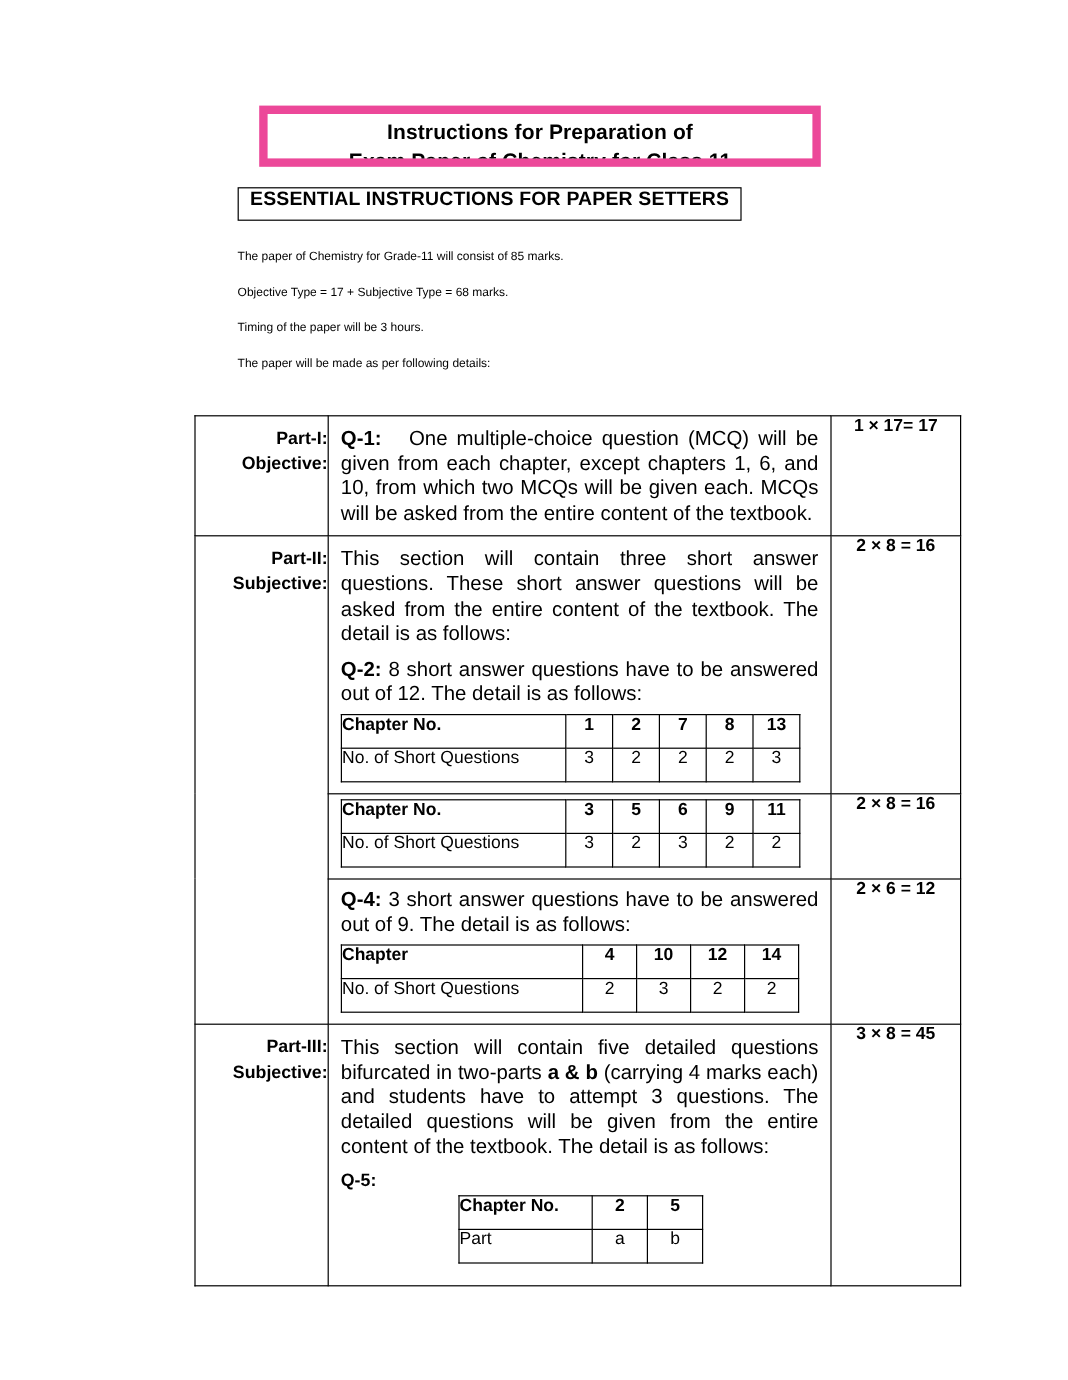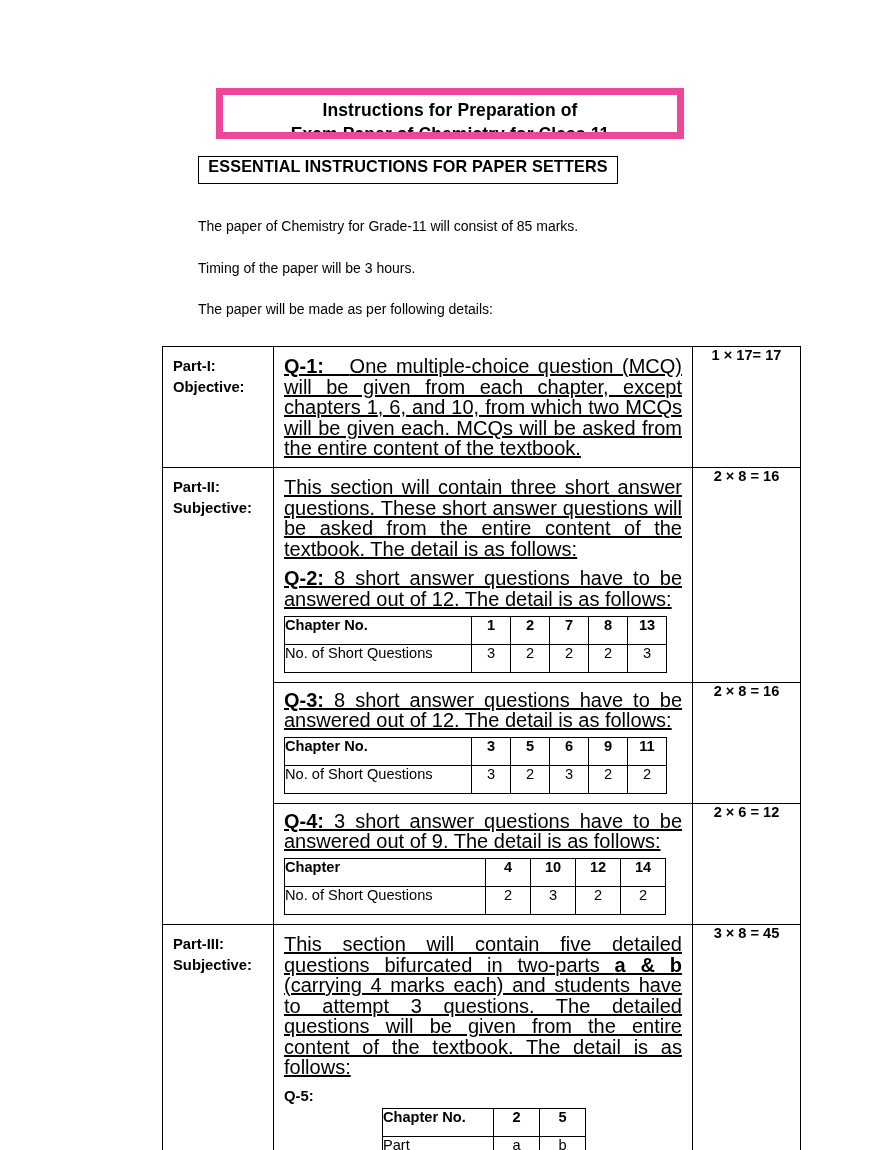--- a/index.html
+++ b/index.html
@@ -54,24 +54,23 @@
   }
 
   
   #intro {
     position: absolute;
     left: 198px;
     top: 200px;
     width: 600px;
   }
   #intro .iline {
-    font-size: 14px;
+    font-size: 10px;
     line-height: 29.5px;
     white-space: nowrap;
-    margin-top: 12px;
   }
 
   
   #main-table {
     position: absolute;
     left: 162px;
     top: 346px;
     width: 638px;
     border-collapse: collapse;
     table-layout: fixed;
@@ -83,41 +82,41 @@
   }
   .col-part  { width: 111px; }
   .col-body  { width: 419px; }
   .col-marks { width: 108px; }
 
   .part-cell {
     padding: 9px 0 6px 10px;
     font-size: 14.8px;
     font-weight: bold;
     line-height: 21px;
+    text-align: right;
   }
   .marks-cell {
     font-size: 14.6px;
     font-weight: bold;
     text-align: center;
     padding: 10px 4px 6px 4px;
   }
   .marks-cell.mid {
     vertical-align: middle;
     padding-top: 4px;
   }
 
   .body-cell { padding: 0; }
 
   .para {
-    font-size: 20px;
+    font-size: 17px;
     line-height: 20.6px;
     text-align: justify;
     text-align-last: left;
     padding: 9px 10px 2px 10px;
-    text-decoration: underline;
   }
   .para.tight { padding-top: 7px; }
   .para b { font-weight: bold; }
   .subblock { padding-bottom: 9px; }
 
   .qlabel {
     font-size: 14.8px;
     font-weight: bold;
     padding: 8px 10px 0 10px;
   }
@@ -167,20 +166,21 @@
   <div class="tline first">Instructions for Preparation of</div>
   <div class="tline">Exam Paper of Chemistry for Class 11</div>
 </div>
 
 <div id="essential-box">
   <div class="etext">ESSENTIAL INSTRUCTIONS FOR PAPER SETTERS</div>
 </div>
 
 <div id="intro">
   <div class="iline">The paper of Chemistry for Grade-11 will consist of 85 marks.</div>
+  <div class="iline">Objective Type = 17 + Subjective Type = 68 marks.</div>
   <div class="iline">Timing of the paper will be 3 hours.</div>
   <div class="iline">The paper will be made as per following details:</div>
 </div>
 
 <table id="main-table">
   <colgroup>
     <col class="col-part">
     <col class="col-body">
     <col class="col-marks">
   </colgroup>
@@ -232,21 +232,20 @@
           </tbody>
         </table>
       </div>
     </td>
     <td class="marks-cell mid">2 × 8 = 16</td>
   </tr>
 
   <tr>
     <td class="body-cell">
       <div class="subblock">
-        <div class="para tight"><b>Q-3:</b>&nbsp;<span>8 short answer questions have to be answered out of 12. The detail is as follows:</span></div>
         <table class="inner five">
           <tbody>
             <tr class="hdr">
               <td class="lbl">Chapter No.</td>
               <td class="val">3</td>
               <td class="val">5</td>
               <td class="val">6</td>
               <td class="val">9</td>
               <td class="val">11</td>
             </tr>

